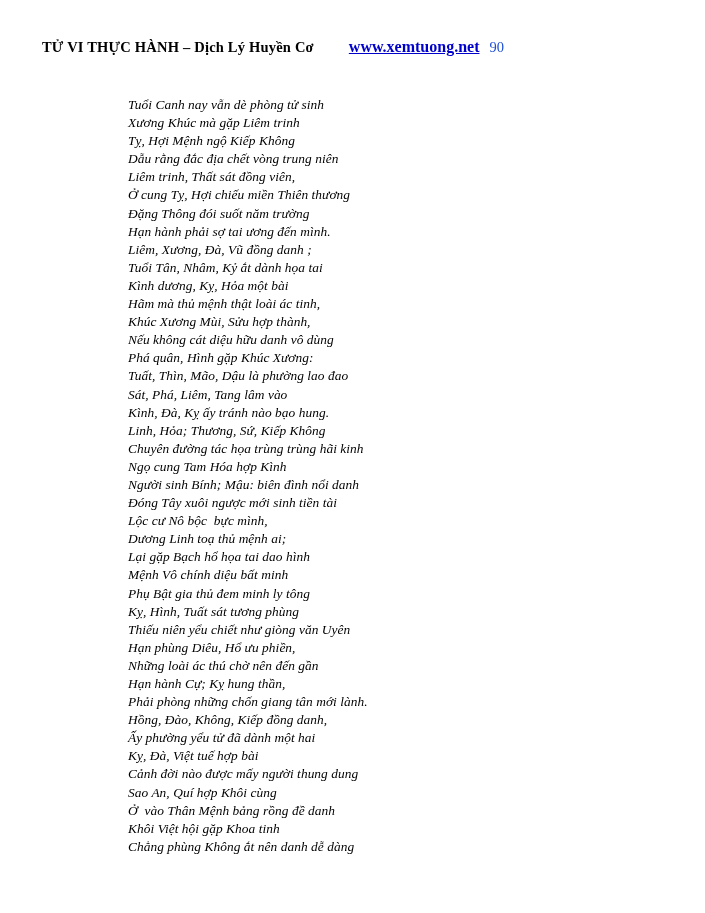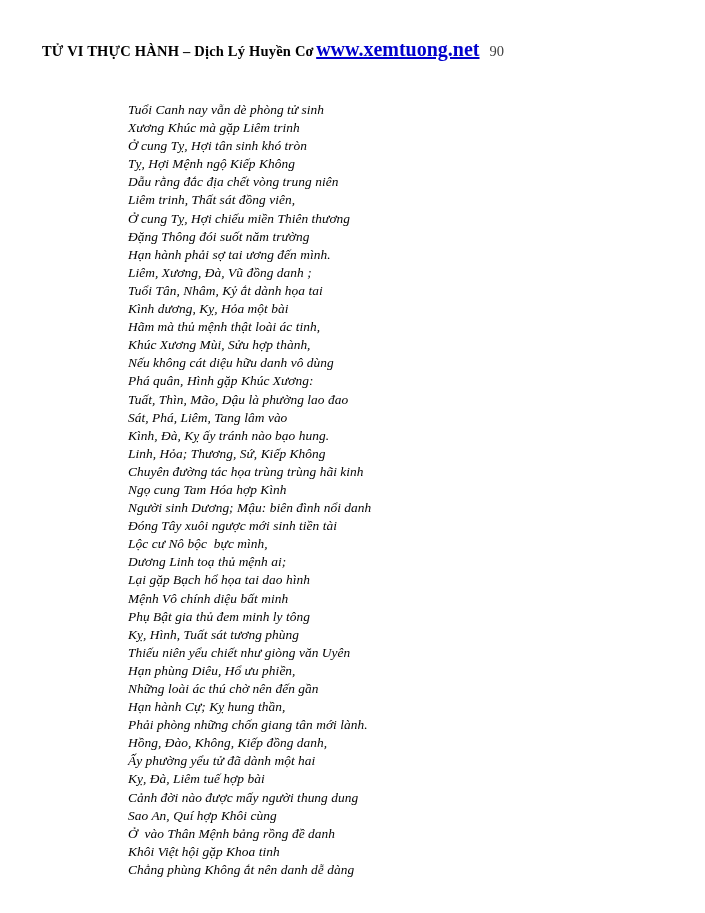--- a/index.html
+++ b/index.html
@@ -38,25 +38,25 @@
   .header-right {
     display: flex;
     align-items: baseline;
     gap: 10px;
     white-space: nowrap;
   }
   .site-link {
     color: #0000cc;
     font-weight: bold;
     text-decoration: underline;
-    font-size: 20px;
+    font-size: 16px;
     font-family: "Liberation Serif", "DejaVu Serif", serif;
   }
   .page-number {
-    color: #404040;
+    color: #1d4ed8;
     font-size: 14.5px;
   }
   .body-block {
     margin-top: 40px;
     padding-left: 88px;
   }
   .verse-line {
     font-style: italic;
     font-size: 13.4px;
     line-height: 18.1px;
@@ -73,56 +73,55 @@
     <div class="header-left">TỬ VI THỰC HÀNH – Dịch Lý Huyền Cơ</div>
     <div class="header-right">
       <a class="site-link" href="#">www.xemtuong.net</a>
       <span class="page-number">90</span>
     </div>
   </div>
 
   <div class="body-block">
       <div class="verse-line">Tuổi Canh nay vẫn dè phòng tử sinh</div>
       <div class="verse-line">Xương Khúc mà gặp Liêm trinh</div>
-      <div class="verse-line">Ở cung Tỵ, Hợi tân sinh khó tròn</div>
       <div class="verse-line">Tỵ, Hợi Mệnh ngộ Kiếp Không</div>
       <div class="verse-line">Dẫu rằng đắc địa chết vòng trung niên</div>
       <div class="verse-line">Liêm trinh, Thất sát đồng viên,</div>
       <div class="verse-line">Ở cung Tỵ, Hợi chiếu miền Thiên thương</div>
       <div class="verse-line">Đặng Thông đói suốt năm trường</div>
       <div class="verse-line">Hạn hành phải sợ tai ương đến mình.</div>
       <div class="verse-line">Liêm, Xương, Đà, Vũ đồng danh ;</div>
       <div class="verse-line">Tuổi Tân, Nhâm, Kỷ ắt dành họa tai</div>
       <div class="verse-line">Kình dương, Kỵ, Hỏa một bài</div>
       <div class="verse-line">Hãm mà thủ mệnh thật loài ác tinh,</div>
       <div class="verse-line">Khúc Xương Mùi, Sửu hợp thành,</div>
       <div class="verse-line">Nếu không cát diệu hữu danh vô dùng</div>
       <div class="verse-line">Phá quân, Hình gặp Khúc Xương:</div>
       <div class="verse-line">Tuất, Thìn, Mão, Dậu là phường lao đao</div>
       <div class="verse-line">Sát, Phá, Liêm, Tang lâm vào</div>
       <div class="verse-line">Kình, Đà, Kỵ ấy tránh nào bạo hung.</div>
       <div class="verse-line">Linh, Hỏa; Thương, Sứ, Kiếp Không</div>
       <div class="verse-line">Chuyên đường tác họa trùng trùng hãi kinh</div>
       <div class="verse-line">Ngọ cung Tam Hóa hợp Kình</div>
-      <div class="verse-line">Người sinh Dương; Mậu: biên đình nổi danh</div>
+      <div class="verse-line">Người sinh Bính; Mậu: biên đình nổi danh</div>
       <div class="verse-line">Đóng Tây xuôi ngược mới sinh tiền tài</div>
       <div class="verse-line">Lộc cư Nô bộc  bực mình,</div>
       <div class="verse-line">Dương Linh toạ thủ mệnh ai;</div>
       <div class="verse-line">Lại gặp Bạch hổ họa tai dao hình</div>
       <div class="verse-line">Mệnh Vô chính diệu bất minh</div>
       <div class="verse-line">Phụ Bật gia thủ đem minh ly tông</div>
       <div class="verse-line">Kỵ, Hình, Tuất sát tương phùng</div>
       <div class="verse-line">Thiếu niên yểu chiết như giòng văn Uyên</div>
       <div class="verse-line">Hạn phùng Diêu, Hổ ưu phiền,</div>
       <div class="verse-line">Những loài ác thú chờ nên đến gần</div>
       <div class="verse-line">Hạn hành Cự; Kỵ hung thần,</div>
       <div class="verse-line">Phải phòng những chốn giang tân mới lành.</div>
       <div class="verse-line">Hồng, Đào, Không, Kiếp đồng danh,</div>
       <div class="verse-line">Ấy phường yểu tử đã dành một hai</div>
-      <div class="verse-line">Kỵ, Đà, Liêm tuế hợp bài</div>
+      <div class="verse-line">Kỵ, Đà, Việt tuế hợp bài</div>
       <div class="verse-line">Cảnh đời nào được mấy người thung dung</div>
       <div class="verse-line">Sao An, Quí hợp Khôi cùng</div>
       <div class="verse-line">Ở  vào Thân Mệnh bảng rồng đề danh</div>
       <div class="verse-line">Khôi Việt hội gặp Khoa tinh</div>
       <div class="verse-line">Chẳng phùng Không ắt nên danh dễ dàng</div>
     </div>
 
 </div>
 
 </body></html>

